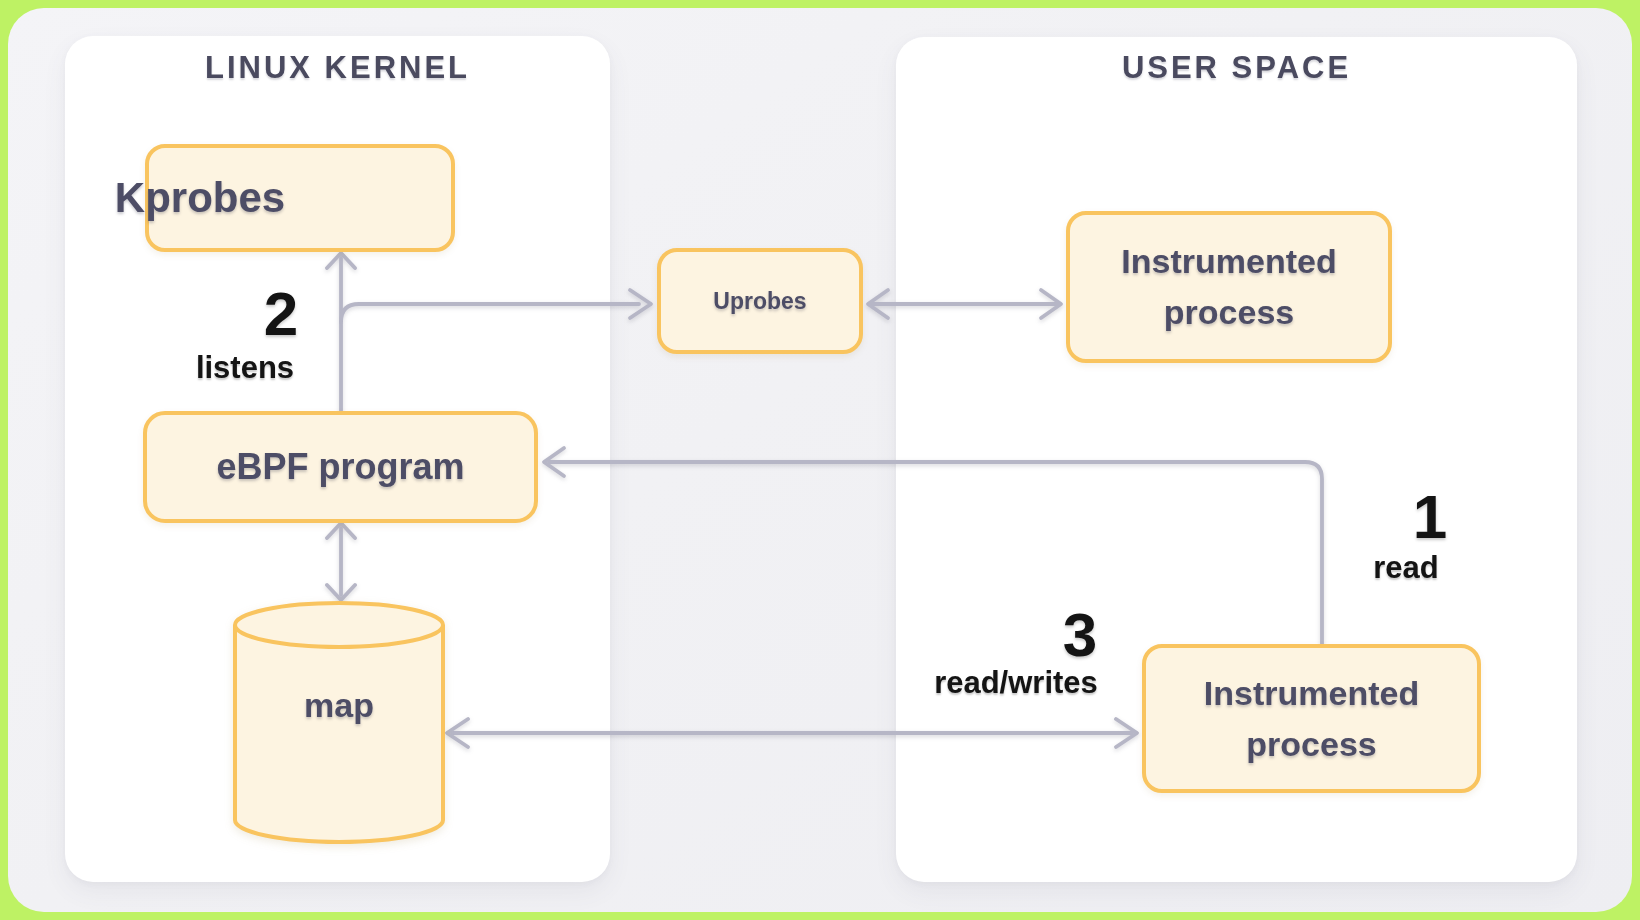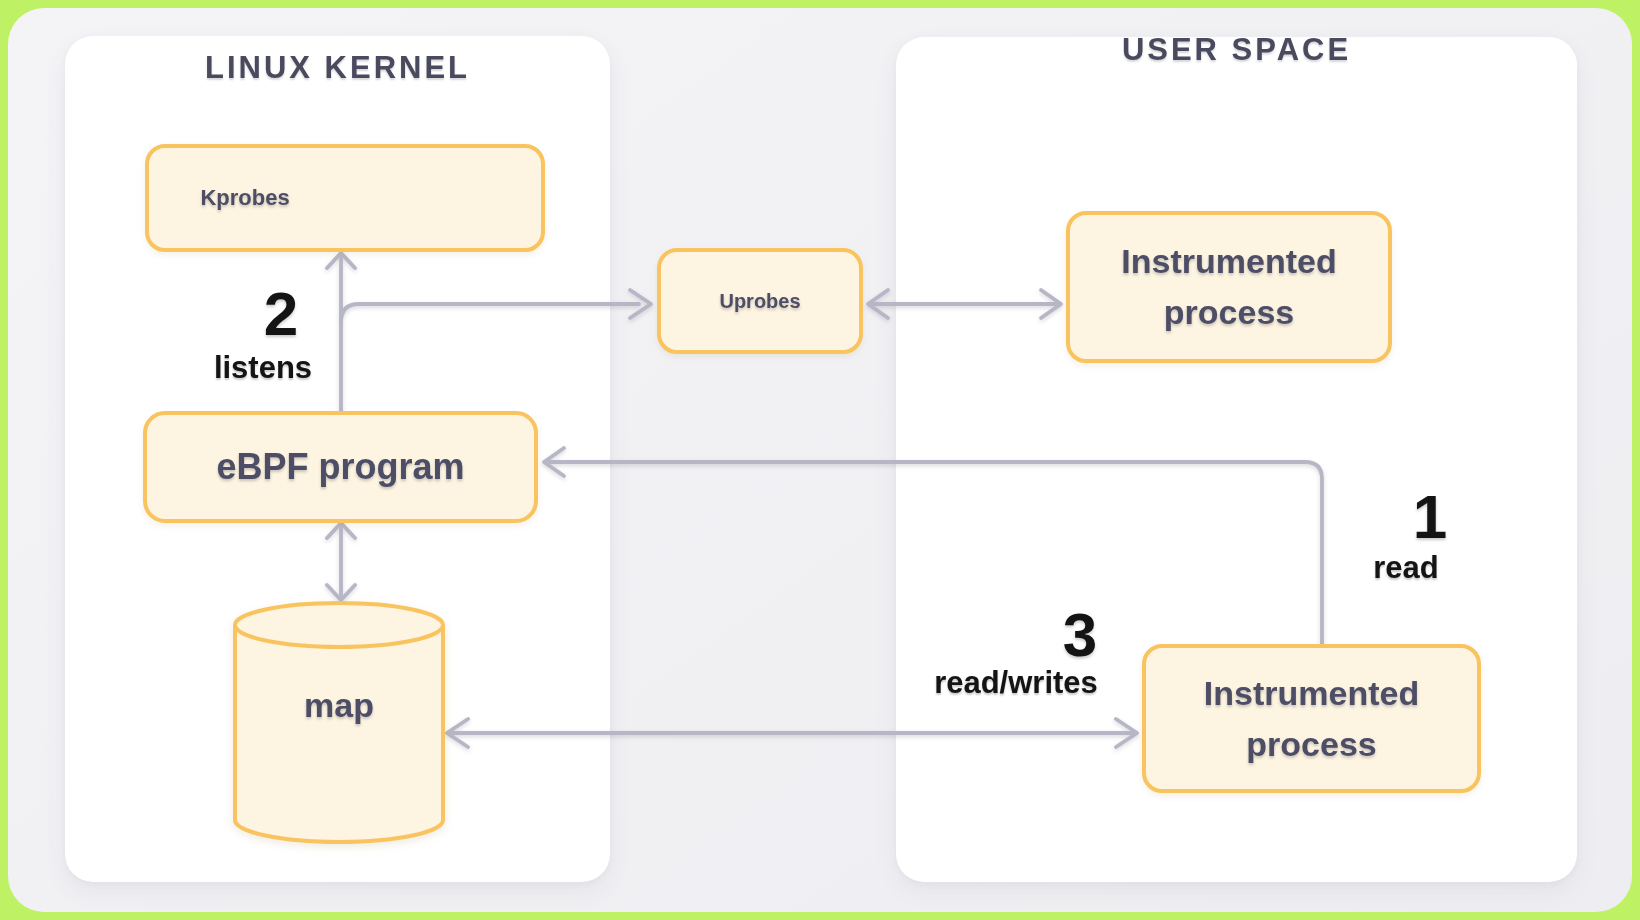--- a/index.html
+++ b/index.html
@@ -18,50 +18,50 @@
   .bg{position:absolute;left:8px;top:8px;right:8px;bottom:8px;border-radius:36px;
       background:linear-gradient(145deg,#f4f4f7 0%,var(--background) 45%,#eeeef2 100%);}
   .panel{position:absolute;background:var(--panel);border-radius:28px;
       box-shadow:0 10px 24px rgba(90,90,110,0.07),0 2px 6px rgba(90,90,110,0.05);}
   #panel-kernel{left:65px;top:36px;width:545px;height:846px;}
   #panel-user{left:896px;top:37px;width:681px;height:845px;}
   .panel-title{position:absolute;font-size:31px;font-weight:800;letter-spacing:3px;
       color:var(--heading-text);text-align:center;white-space:nowrap;
       text-shadow:0 2px 2px rgba(73,73,94,0.22);}
   #title-kernel{left:65px;top:50px;width:545px;}
-  #title-user{left:896px;top:32px;width:681px;}
+  #title-user{left:896px;top:50px;width:681px;}
 
   .ybox{position:absolute;background:var(--node-fill);border:4px solid var(--node-border);
       border-radius:20px;display:flex;align-items:center;justify-content:center;
       color:var(--node-text);font-weight:700;text-align:center;
       box-shadow:0 3px 6px rgba(150,120,50,0.10);}
   .ybox .node-label{text-shadow:0 2px 3px rgba(60,60,80,0.28);}
 
-  #node-probe-sources{left:145px;top:144px;width:400px;height:108px;padding:8px;
-      display:grid;grid-template-columns:159px 109px 91px;align-items:stretch;font-size:22px;}
+  #node-probe-sources{left:145px;top:144px;width:310px;height:108px;padding:8px;
+      display:grid;grid-template-columns:159px 109px 91px;align-items:stretch;font-size:42px;}
   #node-probe-sources .cell{display:flex;align-items:center;justify-content:center;}
   #node-probe-sources .cell + .cell{border-left:4px solid var(--node-border);}
 
-  #node-uprobes{left:657px;top:248px;width:206px;height:106px;font-size:20px;}
+  #node-uprobes{left:657px;top:248px;width:206px;height:106px;font-size:23px;}
   #node-instrumented-top{left:1066px;top:211px;width:326px;height:152px;font-size:34px;line-height:1.5;padding:0 12px;}
   #node-ebpf-program{left:143px;top:411px;width:395px;height:112px;font-size:36px;border-radius:22px;}
   #node-instrumented-bottom{left:1142px;top:644px;width:339px;height:149px;font-size:34px;line-height:1.5;padding:0 12px;}
 
   #cylinder{position:absolute;left:233px;top:601px;width:212px;height:243px;
       filter:drop-shadow(0 3px 4px rgba(150,120,50,0.15));}
   #node-ebpf-map-label{position:absolute;left:235px;top:680px;width:208px;text-align:center;
       color:var(--node-text);font-weight:700;font-size:34px;line-height:1.5;
       text-shadow:0 2px 3px rgba(60,60,80,0.28);}
 
   .step-number{position:absolute;font-size:62px;line-height:1;font-weight:700;color:var(--step-text);
       text-align:center;width:70px;white-space:nowrap;text-shadow:0 2px 3px rgba(40,40,40,0.25);}
   .step-label{position:absolute;font-size:31px;line-height:1;font-weight:700;color:var(--step-text);
       text-align:center;white-space:nowrap;text-shadow:0 2px 2px rgba(40,40,40,0.25);}
   #step-2-number{left:246px;top:283px;}
-  #step-2-label{left:198px;top:352px;width:130px;text-align:center;}
+  #step-2-label{left:180px;top:352px;width:130px;text-align:center;}
   #step-1-number{left:1395px;top:486px;}
   #step-1-label{left:1341px;top:552px;width:130px;}
   #step-3-number{left:1045px;top:604px;}
   #step-3-label{left:931px;top:667px;width:170px;}
 
   #connector-layer{position:absolute;left:0;top:0;width:1640px;height:920px;pointer-events:none;
       filter:drop-shadow(0 2px 2px rgba(80,80,100,0.22));}
   #connector-layer path{stroke:var(--arrow);stroke-width:3.8;fill:none;stroke-linecap:round;stroke-linejoin:round;}
   #cylinder path,#cylinder ellipse{fill:var(--node-fill);stroke:var(--node-border);stroke-width:4;}
 </style>

